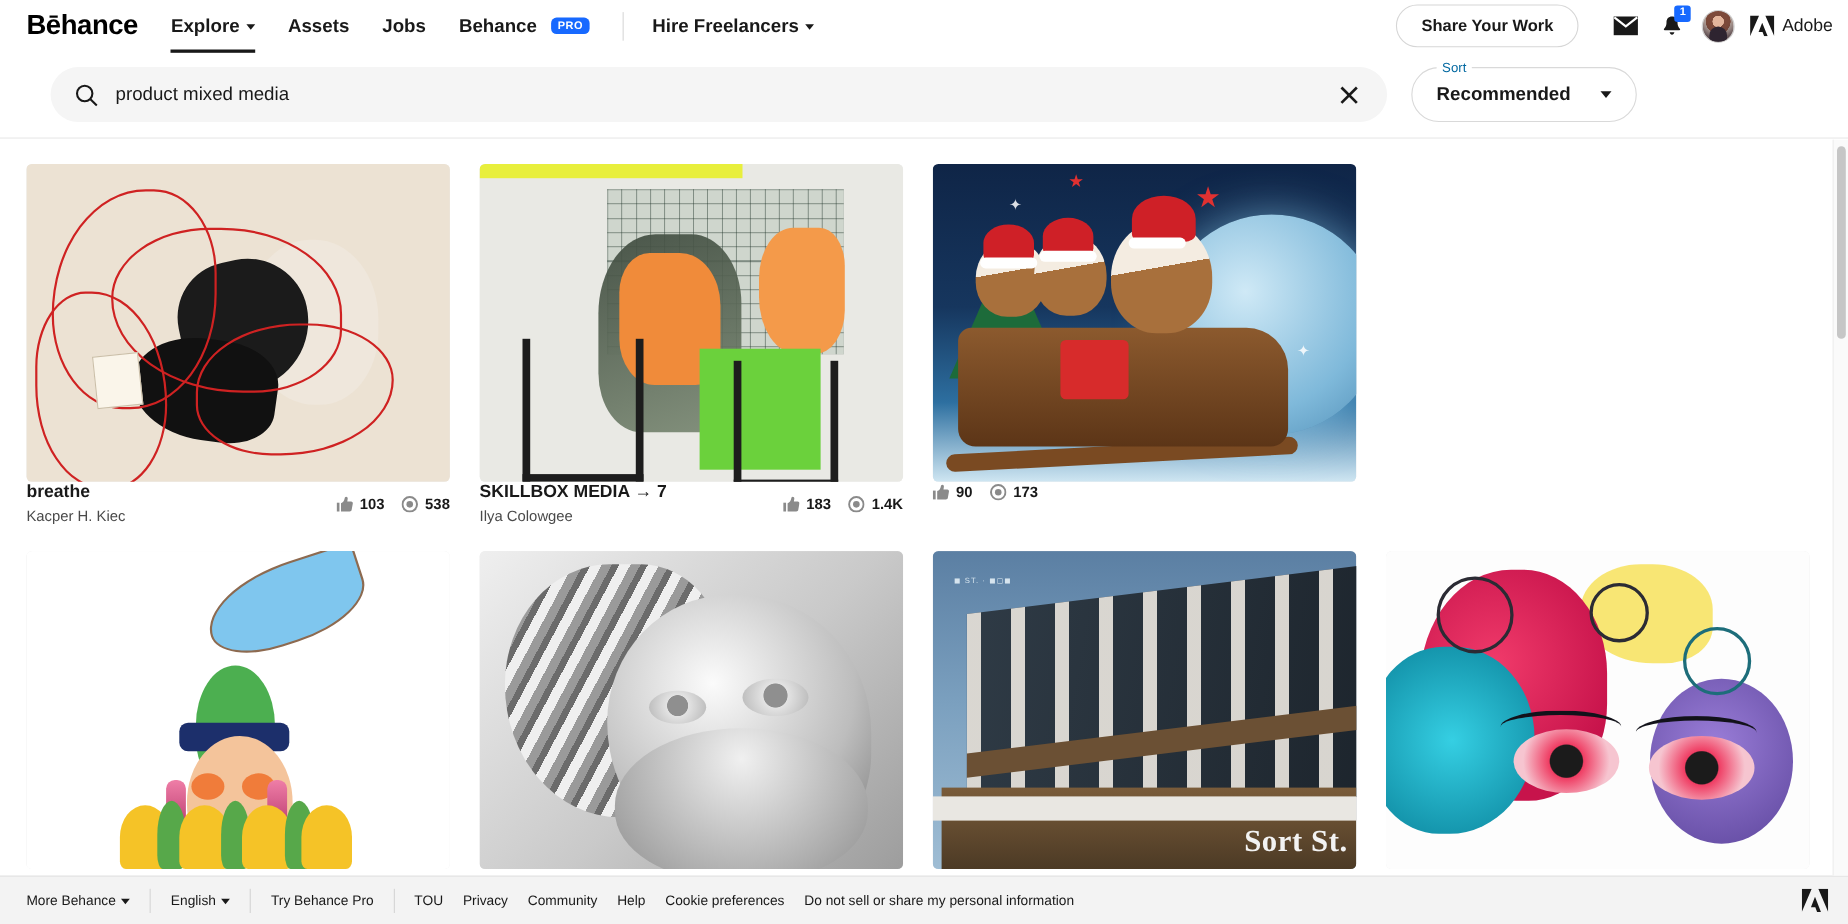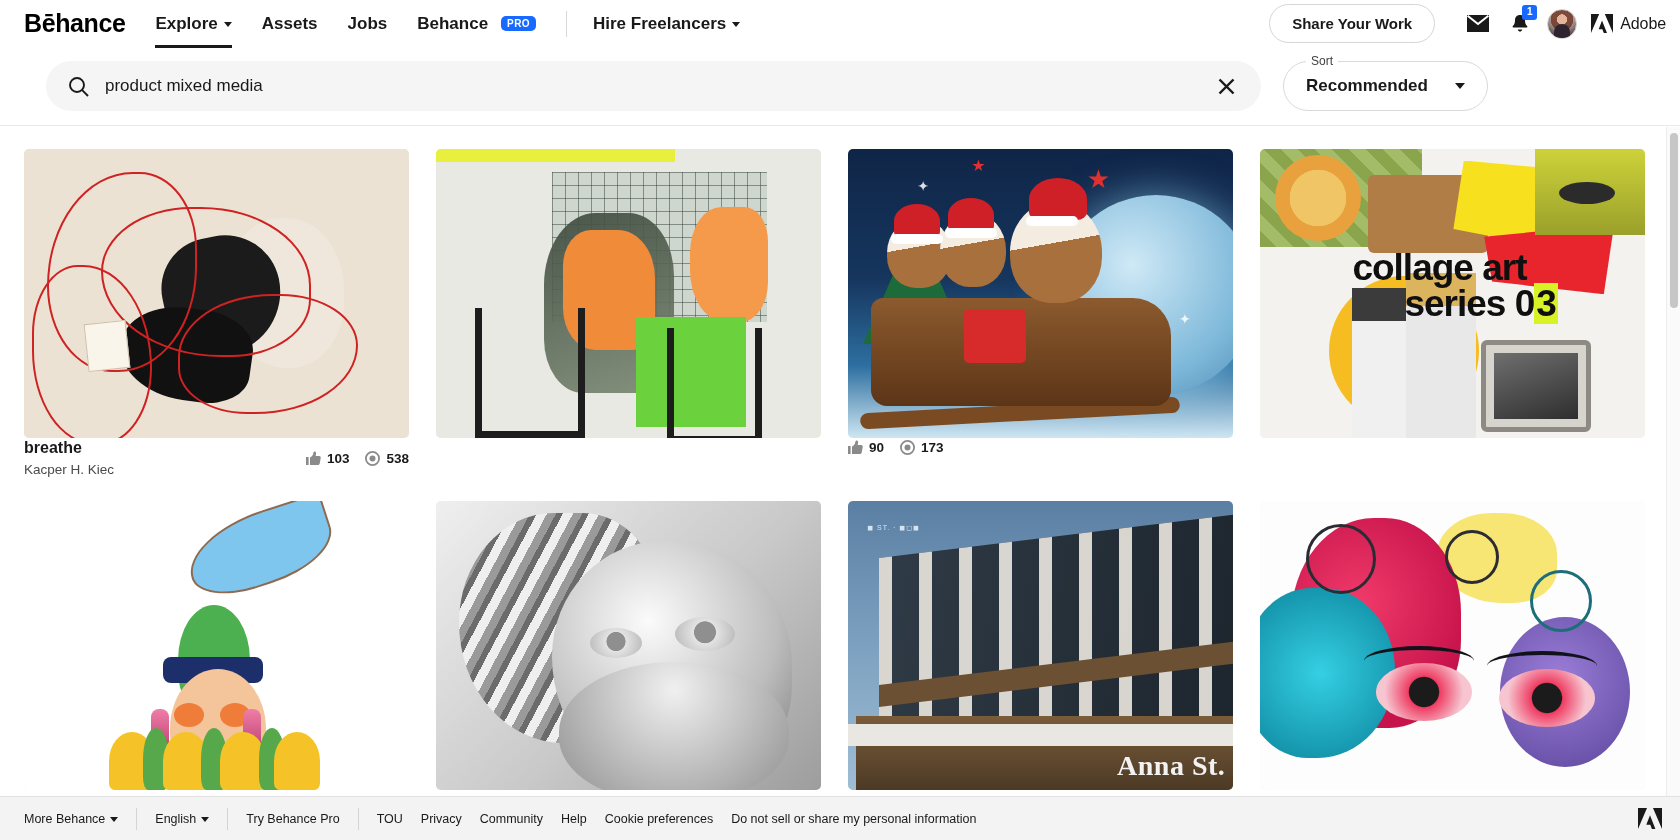--- a/index.html
+++ b/index.html
@@ -114,21 +114,21 @@
   }
   .clear-x { width: 26px; height: 26px; cursor:pointer; display:flex; align-items:center; justify-content:center;}
   .sort-wrap {
     position: relative; width: 205px; height: 50px;
     border: 1px solid #d9d9d9; border-radius: 26px;
     display:flex; align-items:center; padding: 0 22px;
     cursor: pointer; background:#fff; flex: none;
   }
   .sort-label {
     position:absolute; top:-8px; left: 22px; background:#fff;
-    padding: 0 5px; font-size: 12px; color:#404040; font-weight:400;
+    padding: 0 5px; font-size: 12px; color:#0369a1; font-weight:400;
   }
   .sort-value { font-size: 17px; font-weight: 700; color:#191919; }
   .sort-caret {
     margin-left:auto;
     width:0;height:0;border-left:5px solid transparent;border-right:5px solid transparent;
     border-top:6px solid #191919;
   }
 
   
   .grid-scroll {
@@ -498,20 +498,42 @@
         <div class="thumb">
           <div class="art art-skill">
             <div class="skill-yellow"></div>
             <div class="skill-grid"></div>
             <div class="skill-person"></div>
             <div class="skill-orange"></div>
             <div class="skill-orange2"></div>
             <div class="skill-green"></div>
             <div class="skill-chairL"></div>
             <div class="skill-chairR"></div>
+          </div>
+        </div>
+        <div class="card-meta">
+          <div class="meta-left">
+            <div class="card-title">SKILLBOX MEDIA → 7</div>
+            <div class="card-author">Ilya Colowgee</div>
+          </div>
+          <div class="stats">
+            <span class="stat">
+              <svg width="15" height="15" viewBox="0 0 15 15">
+                <rect x="0" y="6" width="2.6" height="8" fill="#8a8a8a"></rect>
+                <path d="M4 14V6.4c1.8-.6 3-2.2 3.3-4.2.1-.9.6-1.6 1.4-1.6.9 0 1.5.8 1.4 1.8L9.7 5h3.5c1 0 1.7.9 1.5 1.9l-1 5.6c-.1.9-.9 1.5-1.8 1.5z" fill="#8a8a8a"></path>
+              </svg>
+              <span>183</span>
+            </span>
+            <span class="stat">
+              <svg width="15" height="15" viewBox="0 0 15 15">
+                <circle cx="7.5" cy="7.5" r="6.6" fill="none" stroke="#8a8a8a" stroke-width="1.8"></circle>
+                <circle cx="7.5" cy="7.5" r="3" fill="#8a8a8a"></circle>
+              </svg>
+              <span>1.4K</span>
+            </span>
           </div>
         </div>
       </div>
 
       <div class="card">
         <div class="thumb">
           <div class="art art-xmas">
             <div class="moon"></div>
             <div class="star" style="left:62%;top:6%">★</div>
             <div class="star" style="left:32%;top:3%;font-size:16px">★</div>
@@ -544,40 +566,20 @@
                 <circle cx="7.5" cy="7.5" r="6.6" fill="none" stroke="#8a8a8a" stroke-width="1.8"></circle>
                 <circle cx="7.5" cy="7.5" r="3" fill="#8a8a8a"></circle>
               </svg>
               <span>173</span>
             </span>
           </div>
         </div>
       </div>
 
       <div class="card">
-        <div class="thumb">
-          <div class="art art-collage">
-            <div class="cl-check"></div>
-            <div class="cl-pizza"></div>
-            <div class="cl-board"></div>
-            <div class="cl-yellow"></div>
-            <div class="cl-red"></div>
-            <div class="cl-eye"></div>
-            <div class="cl-sun"></div>
-            <div class="cl-fig" style="left:24%;"></div>
-            <div class="cl-fig" style="left:38%;height:165px;background:linear-gradient(180deg,#dcb45e 0 20%,#e8e8e8 20% 100%);"></div>
-            <div class="cl-tv"></div>
-            <div class="cl-title">
-              <span>collage art</span>
-              <span class="l2">
-                <span>series 0</span><span class="cl-03">3</span>
-              </span>
-            </div>
-          </div>
-        </div>
       </div>
 
       <div class="card">
         <div class="thumb">
           <div class="art art-doodle">
             <div class="dd-blue"></div>
             <div class="dd-green"></div>
             <div class="dd-navy"></div>
             <div class="dd-face"></div>
             <div class="dd-cheek" style="left:39%;top:70%"></div>
@@ -609,21 +611,21 @@
 
       <div class="card">
         <div class="thumb">
           <div class="art art-bldg">
             <div class="bl-tag">◼ ST. · ◼◻◼</div>
             <div class="bl-body"></div>
             <div class="bl-fins"></div>
             <div class="bl-mid"></div>
             <div class="bl-base"></div>
             <div class="bl-canopy"></div>
-            <div class="bl-park">Anna St.</div>
+            <div class="bl-park">Sort St.</div>
           </div>
         </div>
       </div>
 
       <div class="card">
         <div class="thumb">
           <div class="art art-neon">
             <div class="nf-yellow"></div>
             <div class="nf-pink"></div>
             <div class="nf-cyan"></div>

